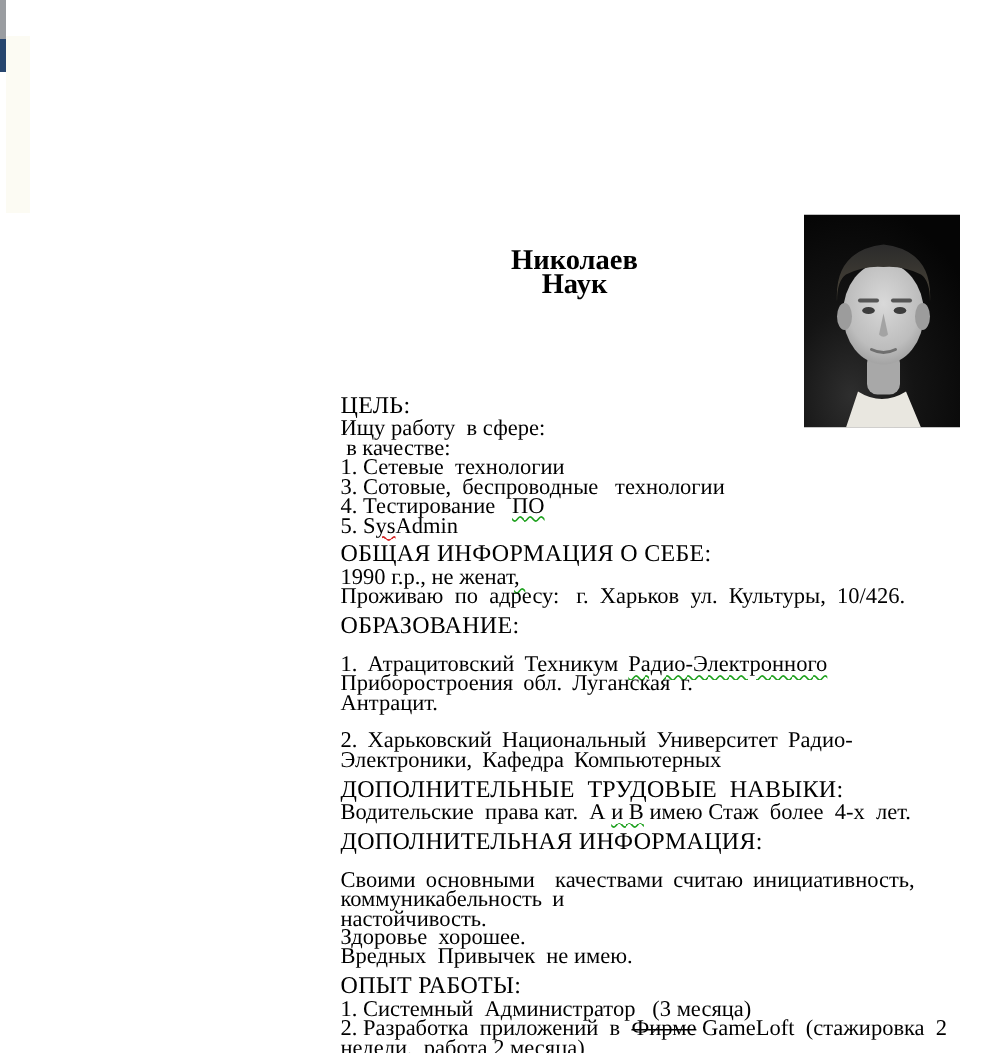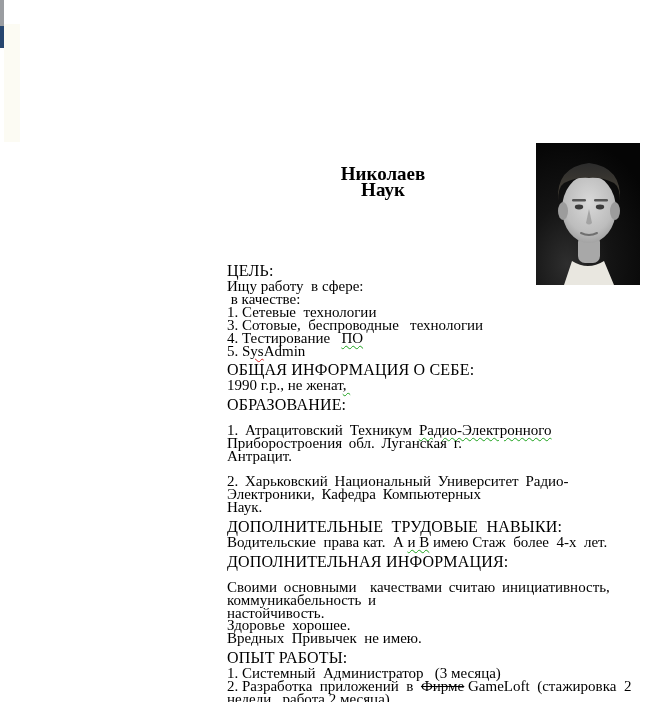--- a/index.html
+++ b/index.html
@@ -91,27 +91,27 @@
         <div class="line"><span>Ищу работу  в сфере:</span></div>
         <div class="line"><span> в качестве:</span></div>
         <div class="line"><span>1. Сетевые  технологии</span></div>
         <div class="line"><span>3. Сотовые,  беспроводные   технологии</span></div>
         <div class="line"><span>4. Тестирование   </span><span class="m-green">ПО</span></div>
         <div class="line"><span>5. S</span><span class="m-red">ys</span><span>Admin</span></div>
       </div>
       <div class="section">
         <div class="heading">ОБЩАЯ ИНФОРМАЦИЯ О СЕБЕ:</div>
         <div class="line"><span>1990 г.р., не женат</span><span class="m-green">,&nbsp;</span></div>
+        <div class="line"><span>Проживаю  по  адресу:   г.  Харьков  ул.  Культуры,  10/426.</span></div>
       </div>
       <div class="section">
         <div class="heading">ОБРАЗОВАНИЕ:</div>
         <div class="line wide1"><span>1. Атрацитовский Техникум </span><span class="m-green">Радио-Электронного</span><span> Приборостроения обл. Луганская г.</span></div>
         <div class="line"><span>Антрацит.</span></div>
         <div class="line wide1"><span>2. Харьковский Национальный Университет Радио-Электроники, Кафедра Компьютерных</span></div>
-        <div class="line"><span>Наук.</span></div>
       </div>
       <div class="section">
         <div class="heading">ДОПОЛНИТЕЛЬНЫЕ  ТРУДОВЫЕ  НАВЫКИ:</div>
         <div class="line"><span>Водительские  права кат.  А </span><span class="m-green">и В</span><span> имею Стаж  более  4-х  лет.</span></div>
       </div>
       <div class="section">
         <div class="heading">ДОПОЛНИТЕЛЬНАЯ ИНФОРМАЦИЯ:</div>
         <div class="line wide1"><span>Своими основными  качествами считаю инициативность, коммуникабельность и</span></div>
         <div class="line"><span>настойчивость.</span></div>
         <div class="line"><span>Здоровье  хорошее.</span></div>

